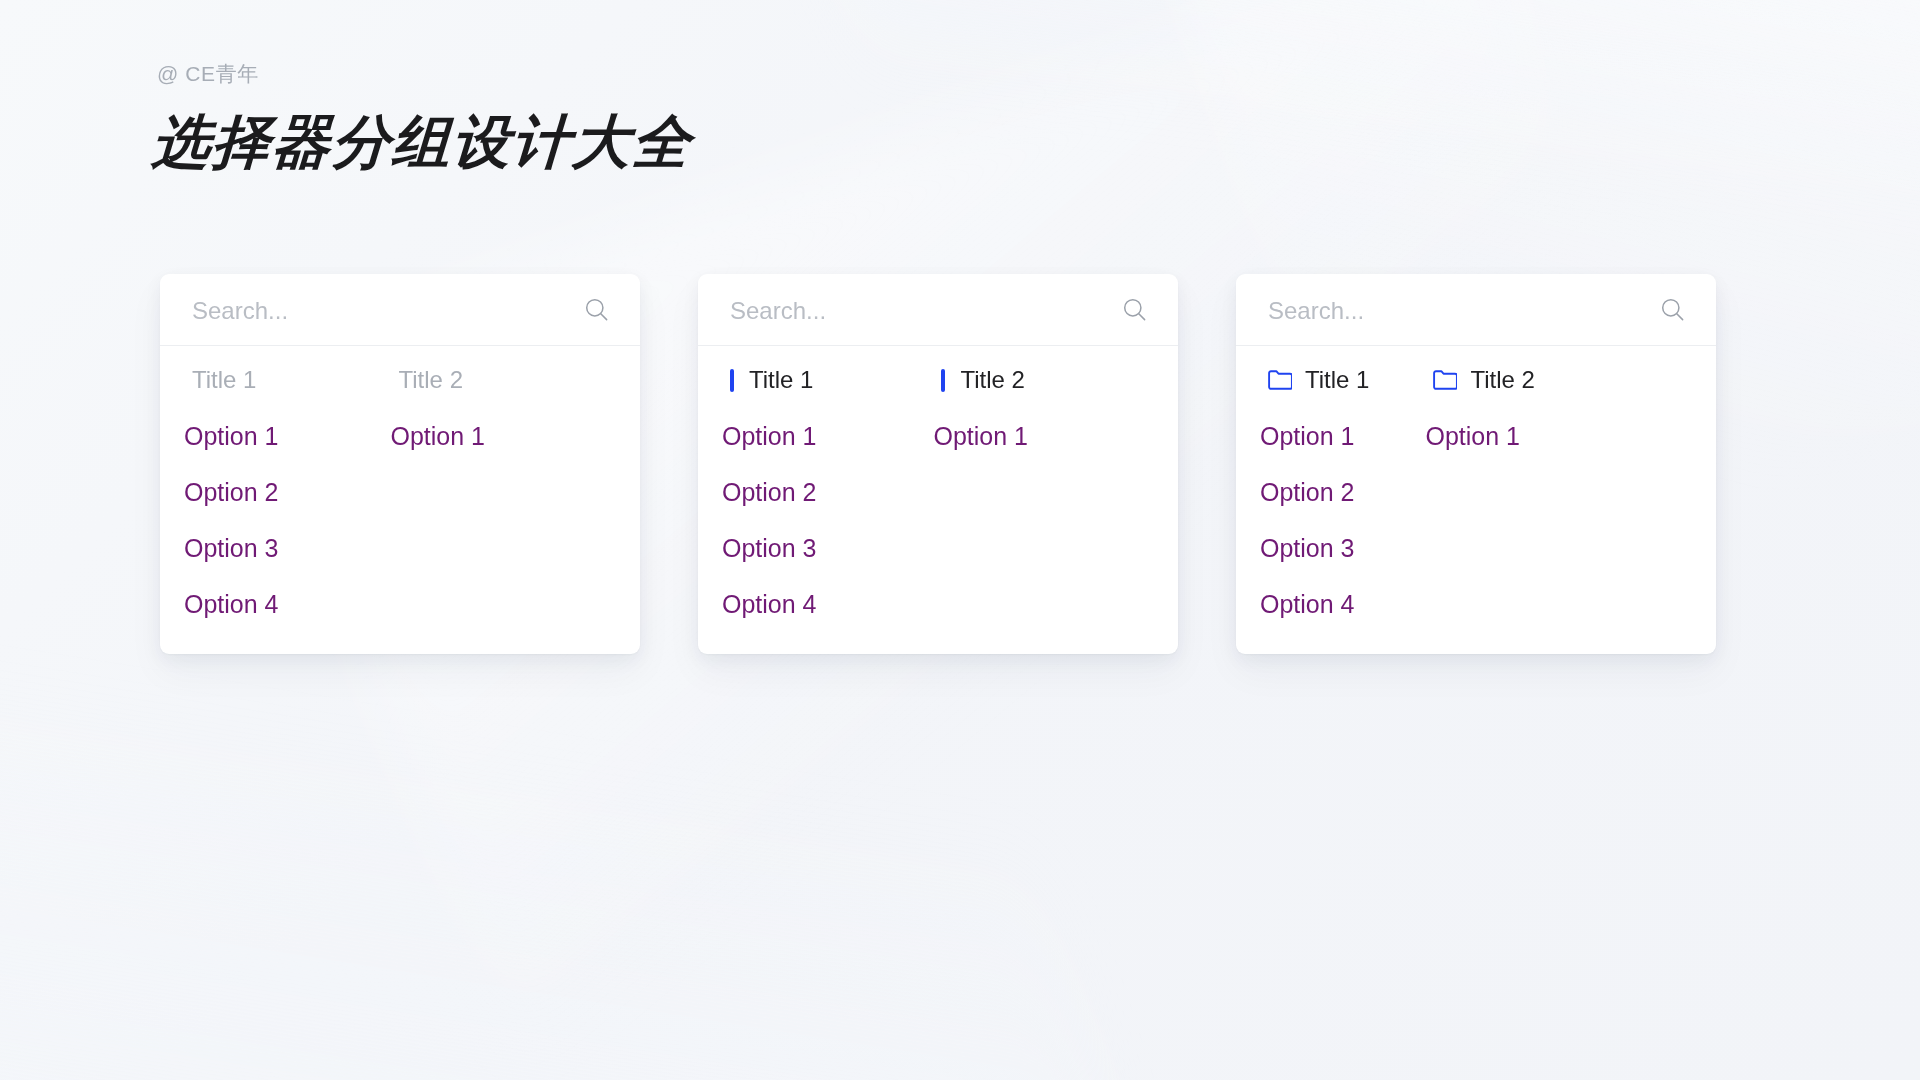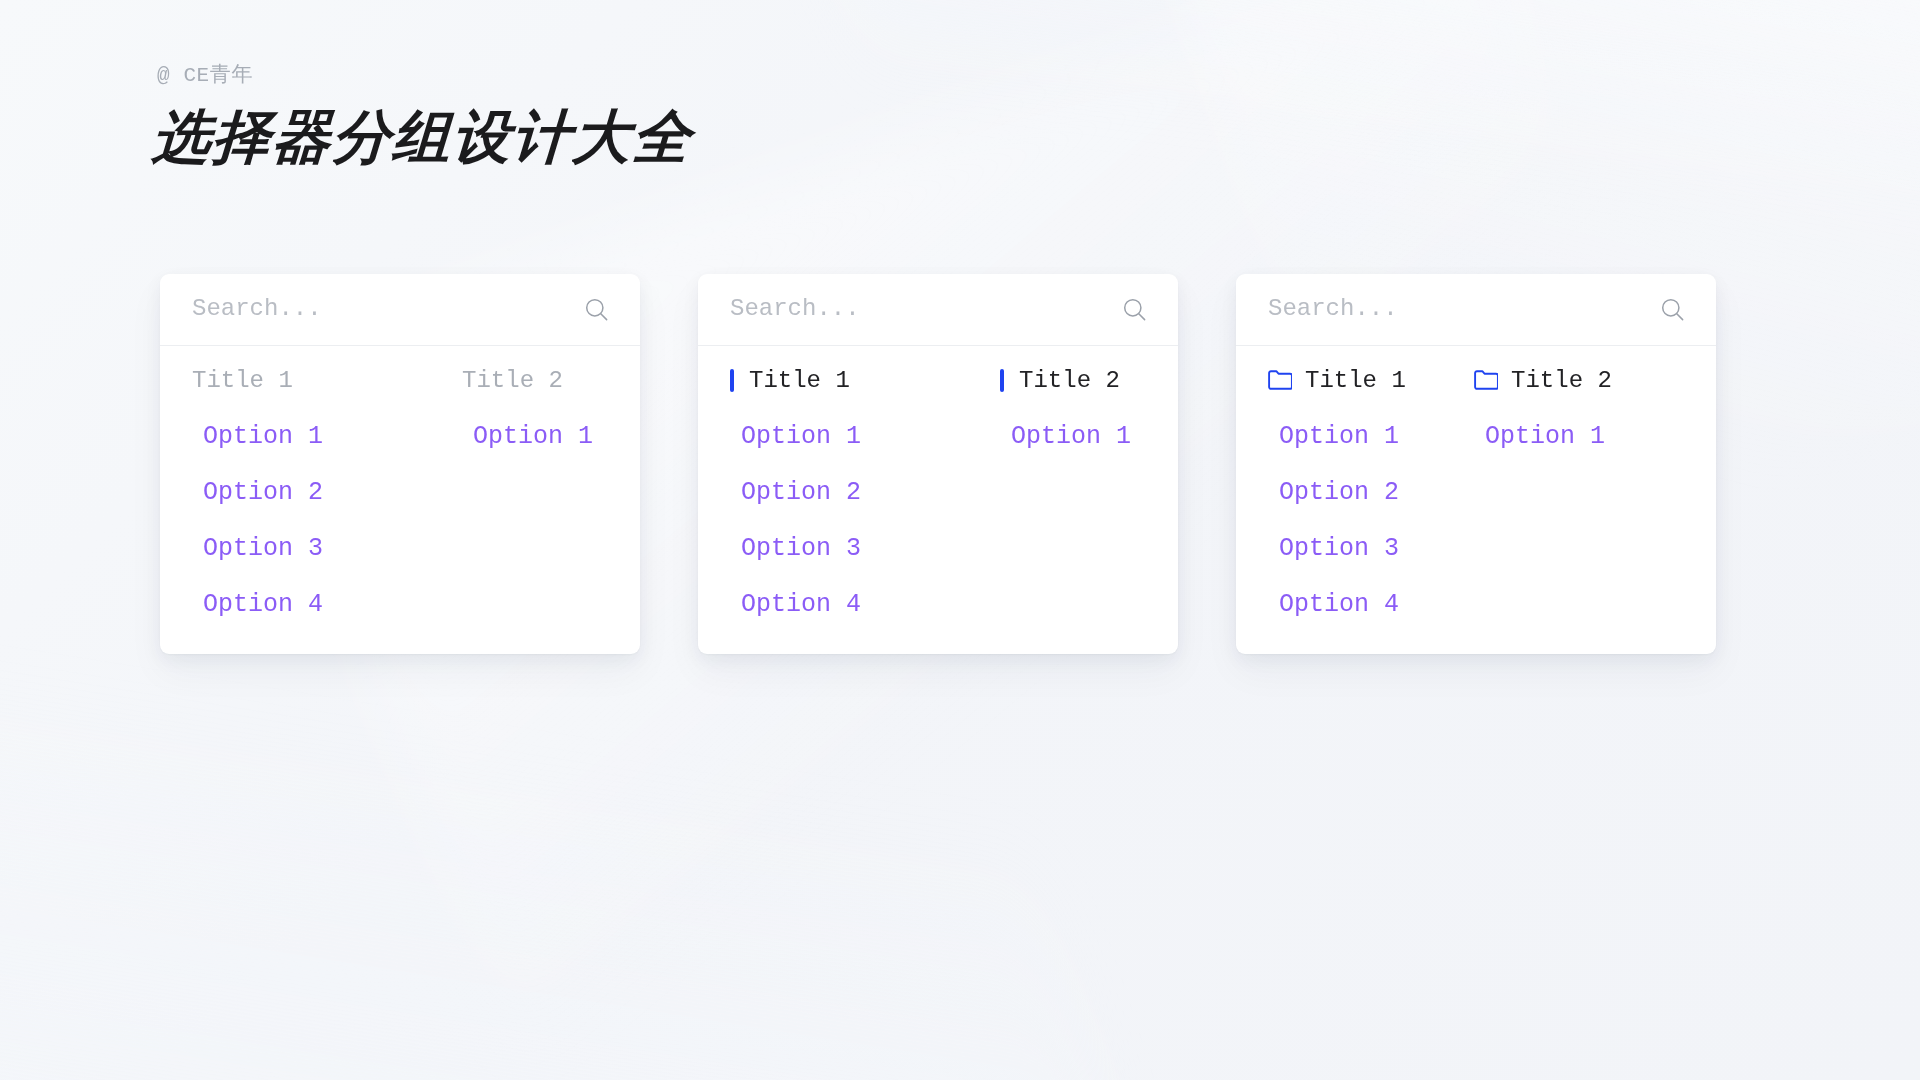--- a/index.html
+++ b/index.html
@@ -82,21 +82,20 @@
     transform: rotate(-20deg);
     filter: blur(30px);
   }
 
   
   .page {
     position: relative;
     width: 1748px;
     height: 1080px;
     z-index: 2;
-    font-family: Liberation Mono, monospace;
   }
 
   .byline {
     position: absolute;
     left: 157px;
     top: 60px;
     font-size: 21px;
     letter-spacing: 0.6px;
     color: #a7adb6;
     font-weight: 400;
@@ -147,21 +146,21 @@
     align-items: center;
     padding: 0 30px 0 32px;
     border-bottom: 1px solid #eceef1;
   }
   .search-input {
     flex: 1;
     border: 0;
     outline: 0;
     background: transparent;
     font-family: inherit;
-    font-size: 20px;
+    font-size: 28px;
     color: #0f766e;
     padding: 0;
   }
   .search-input::placeholder {
     color: #b9bdc4;
     font-size: 24px;
   }
   .search-icon {
     width: 27px;
     height: 27px;
@@ -207,23 +206,23 @@
     margin-right: 13px;
     flex: 0 0 auto;
     display: block;
     color: #1f43f0;
   }
 
   .option {
     height: 56px;
     display: flex;
     align-items: center;
-    padding: 0 43px;
+    padding: 0 24px;
     font-size: 25px;
-    color: #8b5cf6;
+    color: #701a75;
     font-weight: 400;
     white-space: nowrap;
     cursor: default;
   }
 
   .group-divider {
     height: 1px;
     background: #ececf0;
     margin: 22px 32px 16px 32px;
   }

